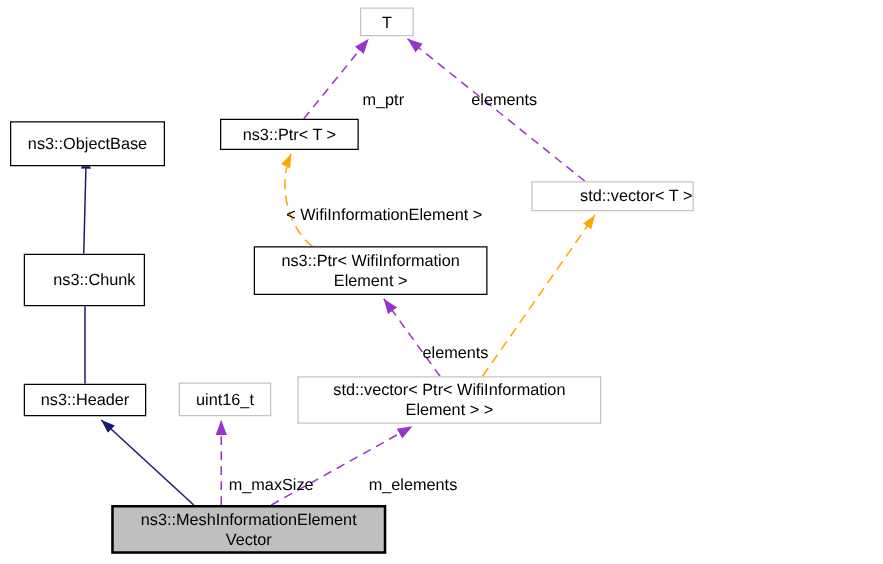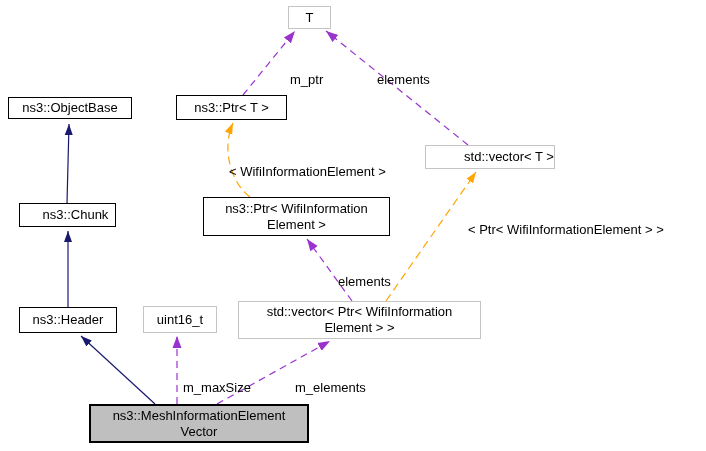--- a/index.html
+++ b/index.html
@@ -53,33 +53,33 @@
     <path class="e-template" d="M386,301 L476,172" marker-end="url(#arrT)"></path>
     <path class="e-usage" d="M352,301 L307,239" marker-end="url(#arrU)"></path>
     <path class="e-usage" d="M177,404 L177,336" marker-end="url(#arrU)"></path>
     <path class="e-usage" d="M217,404 L330,341" marker-end="url(#arrU)"></path>
   </svg>
 
   <div class="node external" style="left:288px;top:6px;width:43px;height:23px;">
     <span>T</span>
   </div>
 
-  <div class="node" style="left:8px;top:97px;width:124px;height:22px;">
+  <div class="node" style="left:8px;top:97px;width:124px;height:36px;">
     <span>ns3::ObjectBase</span>
   </div>
 
   <div class="node" style="left:176px;top:95px;width:111px;height:25px;">
     <span>ns3::Ptr&lt; T &gt;</span>
   </div>
 
   <div class="node external" style="left:425px;top:145px;width:130px;height:24px;padding-left:38px;">
     <span>std::vector&lt; T &gt;</span>
   </div>
 
-  <div class="node" style="left:19px;top:203px;width:97px;height:24px;padding-left:16px;">
+  <div class="node" style="left:19px;top:203px;width:97px;height:42px;padding-left:16px;">
     <span>ns3::Chunk</span>
   </div>
 
   <div class="node" style="left:203px;top:197px;width:187px;height:39px;">
     <span>ns3::Ptr&lt; WifiInformation</span>
     <span>Element &gt;</span>
   </div>
 
   <div class="node" style="left:19px;top:307px;width:98px;height:26px;">
     <span>ns3::Header</span>
@@ -95,18 +95,17 @@
   </div>
 
   <div class="node selected" style="left:70px;top:404px;width:220px;height:39px;">
     <span>ns3::MeshInformationElement</span>
     <span>Vector</span>
   </div>
 
   <div class="elabel" style="left:290px;top:56px;">m_ptr</div>
   <div class="elabel" style="left:377px;top:56px;">elements</div>
   <div class="elabel" style="left:229px;top:148px;">&lt; WifiInformationElement &gt;</div>
-  <div class="elabel" style="left:468px;top:206px;">&lt; Ptr&lt; WifiInformationElement &gt; &gt;</div>
   <div class="elabel" style="left:338px;top:258px;">elements</div>
   <div class="elabel" style="left:183px;top:364px;">m_maxSize</div>
   <div class="elabel" style="left:295px;top:364px;">m_elements</div>
 
 </div>
 
 </body></html>

